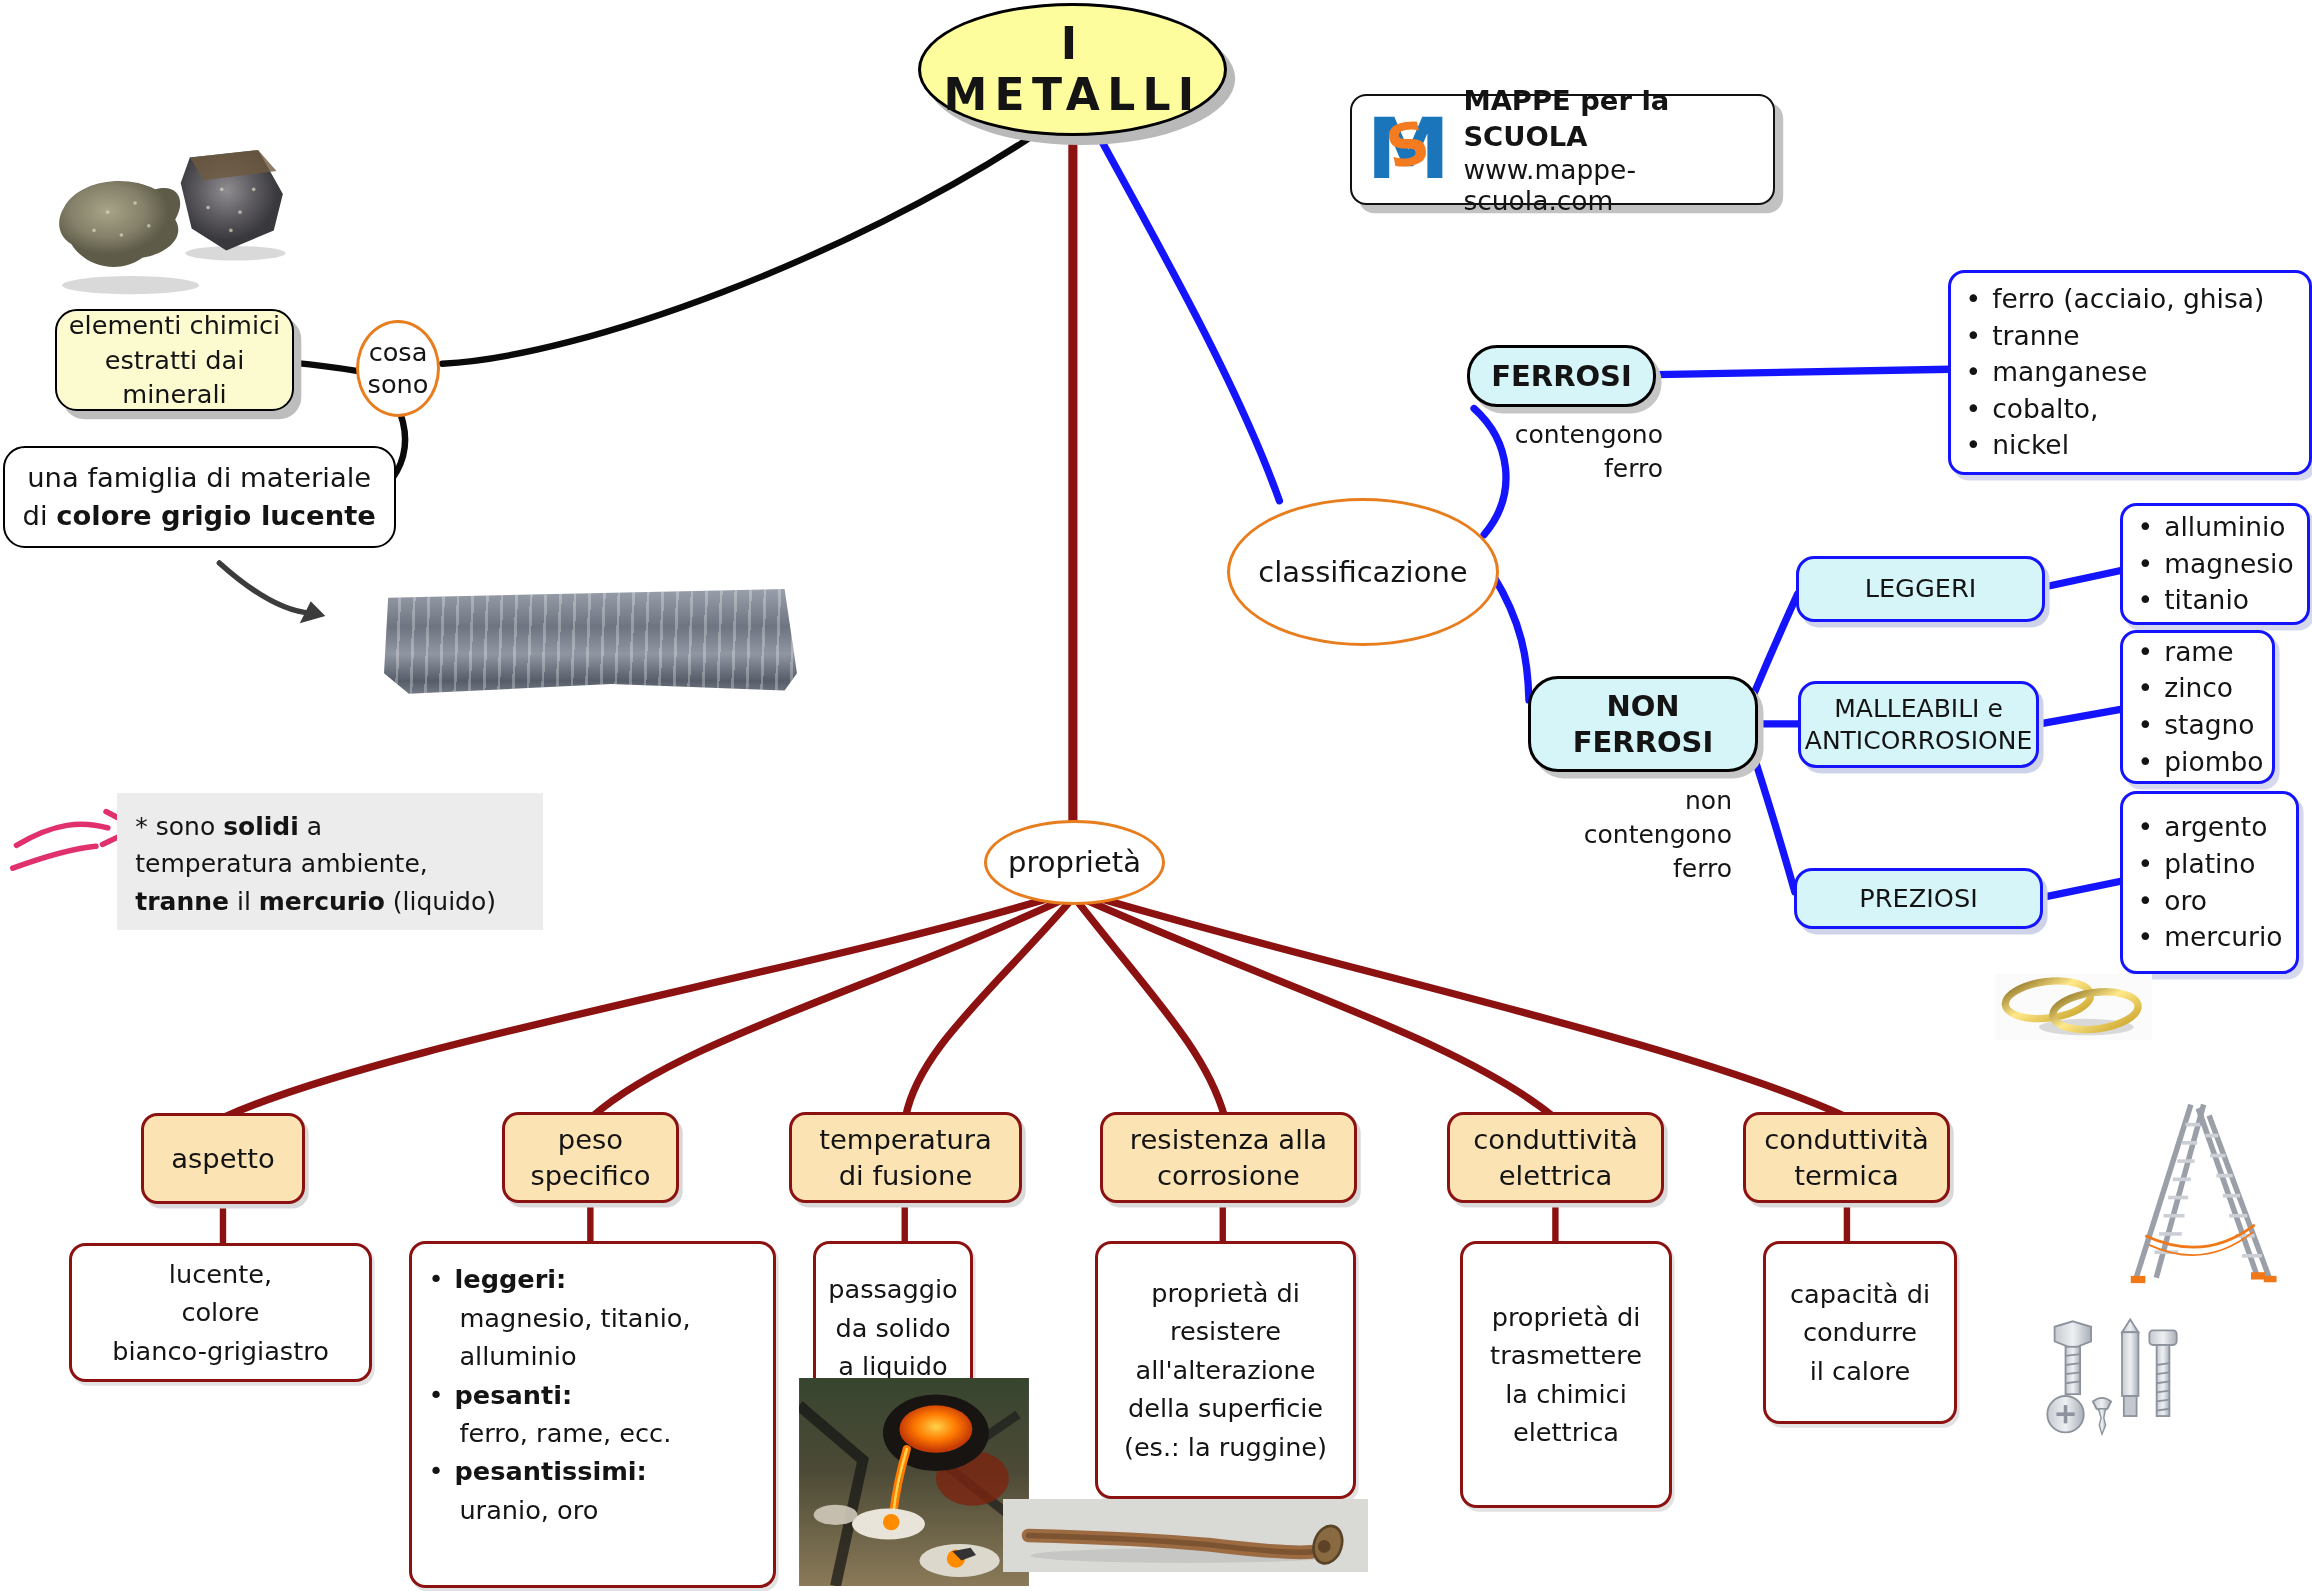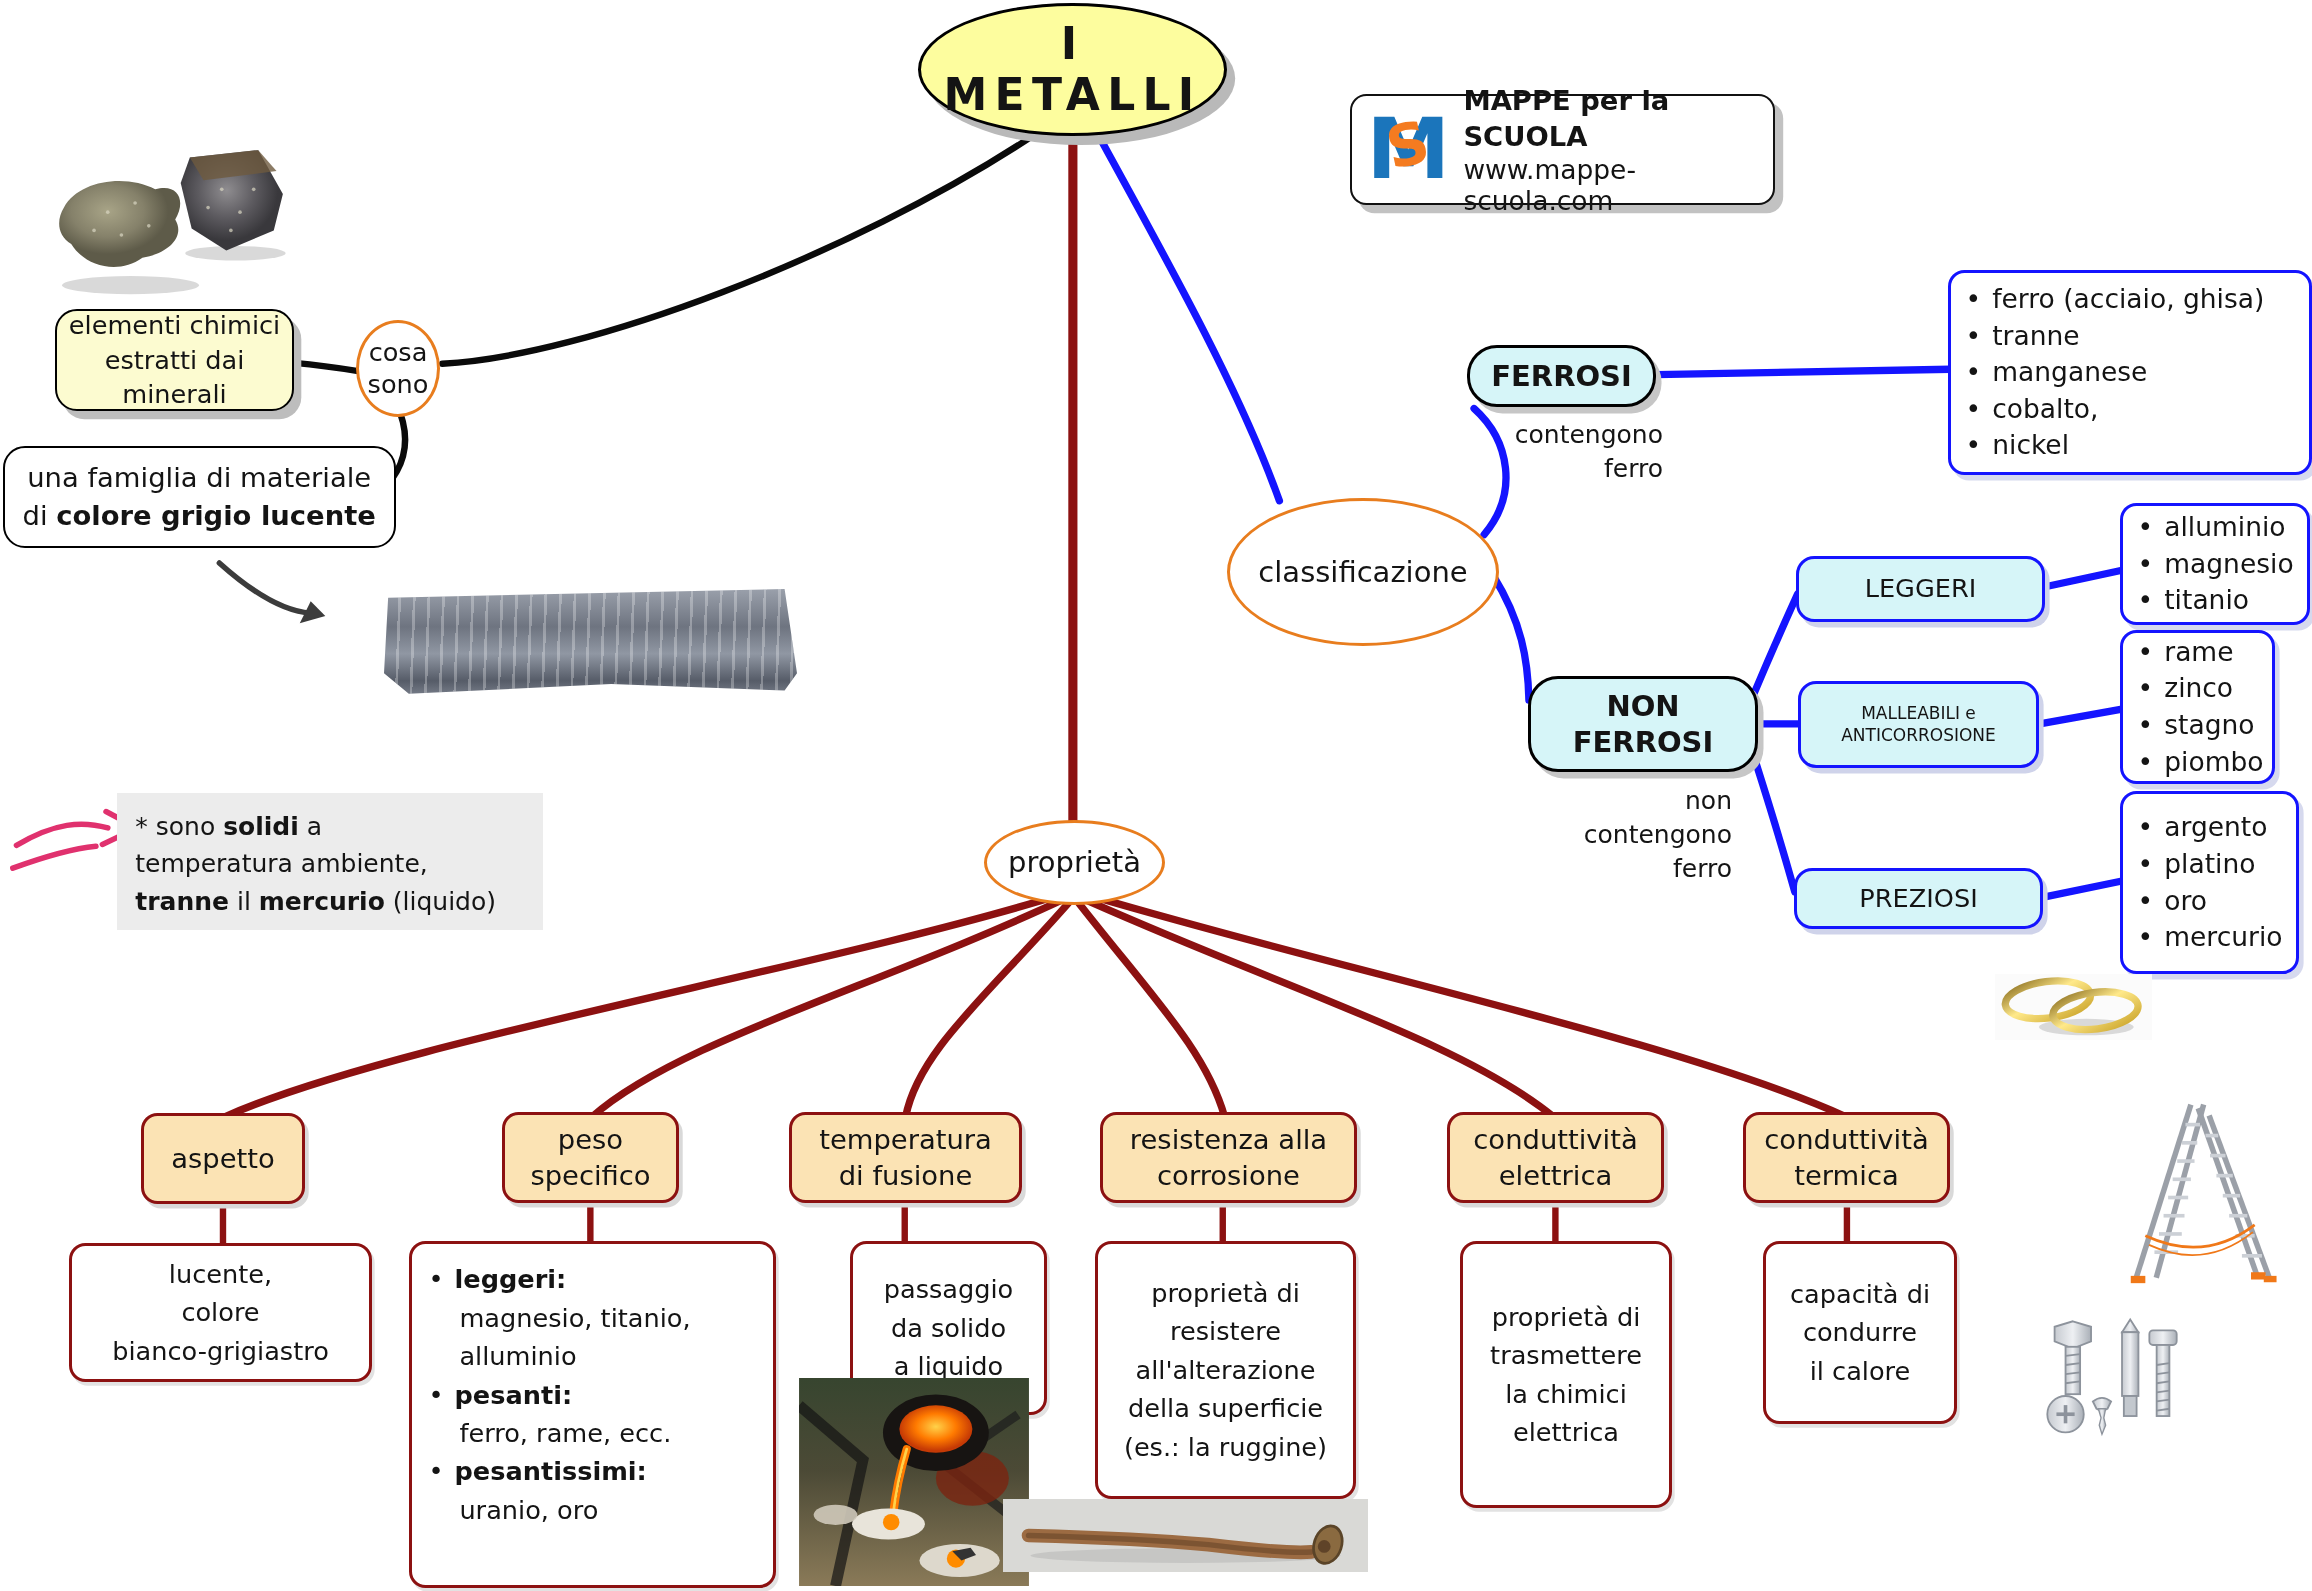--- a/index.html
+++ b/index.html
@@ -215,21 +215,21 @@
   </div>
   <div class="abs z subnote" style="left:1558px;top:784px;width:174px;">
     <div>non</div>
     <div>contengono</div>
     <div>ferro</div>
   </div>
 
   <div class="abs z box bluecat" style="left:1796px;top:556px;width:249px;height:66px;">
     <div>LEGGERI</div>
   </div>
-  <div class="abs z box bluecat" style="left:1798px;top:681px;width:241px;height:87px;font-size:17px;">
+  <div class="abs z box bluecat" style="left:1798px;top:681px;width:241px;height:87px;font-size:25px;">
     <div>MALLEABILI e</div>
     <div>ANTICORROSIONE</div>
   </div>
   <div class="abs z box bluecat" style="left:1794px;top:868px;width:249px;height:61px;">
     <div>PREZIOSI</div>
   </div>
 
   <div class="abs z listbox" style="left:2120px;top:503px;width:190px;height:122px;">
       <div class="row">
         <span class="bullet">•</span>
@@ -349,21 +349,21 @@
         <span class="txt">ferro, rame, ecc.</span>
       </div>
       <div class="row">
         <span class="bullet">•</span>
         <span class="txt b">pesantissimi:</span>
       </div>
       <div class="row indent">
         <span class="txt">uranio, oro</span>
       </div>
     </div>
-  <div class="abs z box detail" style="left:813px;top:1241px;width:197px;height:174px;margin-left:37px;">
+  <div class="abs z box detail" style="left:813px;top:1241px;width:160px;height:174px;">
       <div class="line">passaggio</div>
       <div class="line">da solido</div>
       <div class="line">a liquido</div>
     </div>
   <div class="abs z box detail" style="left:1095px;top:1241px;width:261px;height:258px;">
       <div class="line">proprietà di</div>
       <div class="line">resistere</div>
       <div class="line">all'alterazione</div>
       <div class="line">della superficie</div>
       <div class="line">(es.: la ruggine)</div>

